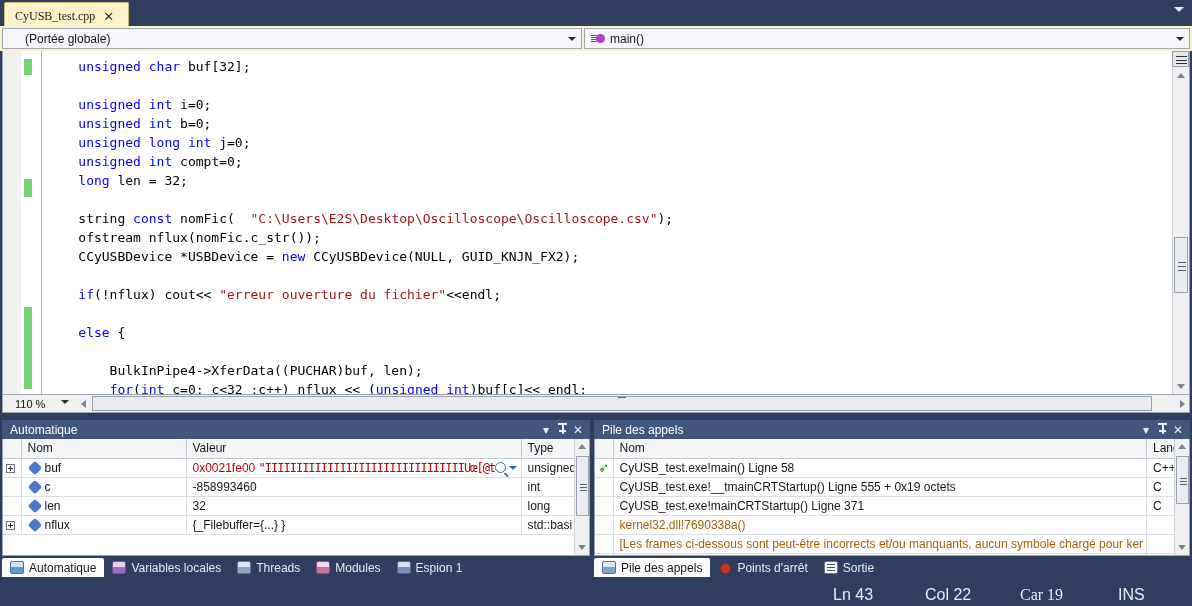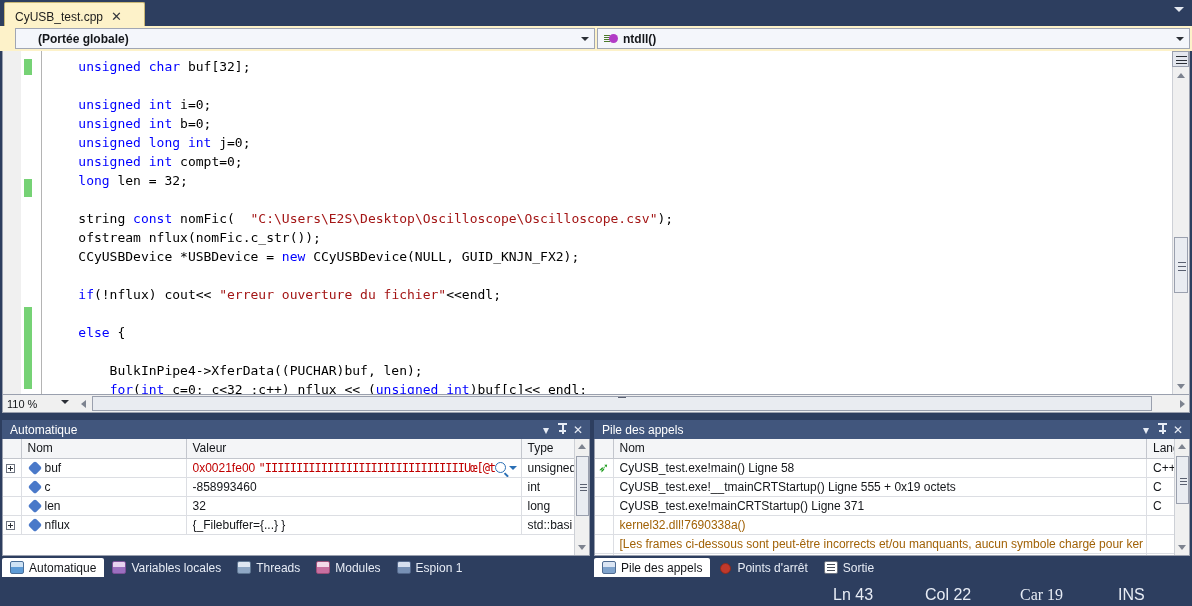--- a/index.html
+++ b/index.html
@@ -13,39 +13,39 @@
   }
   .app { position: relative; width: 1192px; height: 606px; background: #2d3e5f; }
 
   
   .tabstrip {
     position: absolute; left: 0; top: 0; width: 1192px; height: 26px;
     background: #2d3e5f;
   }
   .doc-tab {
     position: absolute; left: 4px; top: 2px; height: 24px;
-    padding: 4px 22px 0 10px;
+    padding: 4px 14px 0 10px;
     background: #fdf2c9;
     border: 1px solid #c9b776; border-bottom: none;
     border-radius: 2px 2px 0 0;
     display: flex; align-items: center; gap: 8px;
-    color: #1c1c1c; font-size: 12px;
+    color: #1c1c1c; font-size: 12px; font-family: Liberation Serif, serif;
   }
   .doc-tab .close-x { color: #34363c; font-size: 13px; line-height: 1; cursor: pointer; }
   .tab-menu-arrow {
     position: absolute; right: 8px; top: 7px;
     width: 0; height: 0; border-left: 5px solid transparent;
     border-right: 5px solid transparent; border-top: 5px solid #e4e8f0; cursor: pointer;
   }
 
   
   .navbar-row {
     position: absolute; left: 0; top: 26px; width: 1192px; height: 25px;
-    background: #fdf2c9; padding: 2px 2px 0 15px;
-    display: flex; gap: 2px; font-weight: bold;
+    background: #fdf2c9; padding: 2px 2px 0 2px;
+    display: flex; gap: 2px;
   }
   .combo {
     height: 21px; background: #f4f6fb;
     border: 1px solid #a0a6b4;
     display: flex; align-items: center;
     position: relative; font-size: 12px; color: #14161a;
   }
   .combo.scope { width: 580px; padding-left: 22px; }
   .combo.member { flex: 1; padding-left: 6px; gap: 5px; }
   .combo .dd {
@@ -97,21 +97,21 @@
   .sb-thumb { position: absolute; left: 1px; top: 186px; width: 14px; height: 56px;
     background: #e9ecf1; border: 1px solid #9aa0ae; }
   .sb-thumb i { position: absolute; left: 3px; width: 8px; height: 1px; background: #5a6070; }
 
   
   .hrow {
     position: absolute; left: 2px; top: 395px; width: 1188px; height: 18px;
     background: #f0f0f0; border: 1px solid #9aa0ae; border-top: none;
     display: flex; align-items: center;
   }
-  .zoombox { width: 74px; height: 20px; display: flex; align-items: center; padding-left: 4px;
+  .zoombox { width: 74px; height: 20px; display: flex; align-items: center; padding-left: 12px;
     font-size: 11px; color: #14161a; position: relative; }
   .zoombox .dd { position: absolute; right: 8px; top: 6px; width: 0; height: 0;
     border-left: 4px solid transparent; border-right: 4px solid transparent; border-top: 4px solid #2b2f36; }
   .h-left, .h-right { width: 15px; height: 15px; position: relative; }
   .h-left::after, .h-right::after { content: ''; position: absolute; top: 4px; width: 0; height: 0;
     border-top: 4px solid transparent; border-bottom: 4px solid transparent; }
   .h-left::after { left: 4px; border-right: 5px solid #7d838f; }
   .h-right::after { right: 4px; border-left: 5px solid #7d838f; }
   .h-track { flex: 1; height: 15px; background: #f0f0f0; position: relative; }
   .h-thumb { position: absolute; left: 0; top: 0; width: 1060px; height: 15px;
@@ -224,21 +224,21 @@
   <div class="navbar-row">
     <div class="combo scope">
       <span>(Portée globale)</span>
       <span class="dd"></span>
     </div>
     <div class="combo member">
       <span class="method-icon">
         <span class="lines"></span>
           <span class="blob"></span>
       </span>
-      <span>ntdll()</span>
+      <span>main()</span>
       <span class="dd"></span>
     </div>
   </div>
 
   <div class="editor">
     <div class="ed-indicator"></div>
     <div class="ed-changebar"></div>
     <div class="ed-sep"></div>
 
     <div class="chg" style="top:8px;height:16px;"></div>

